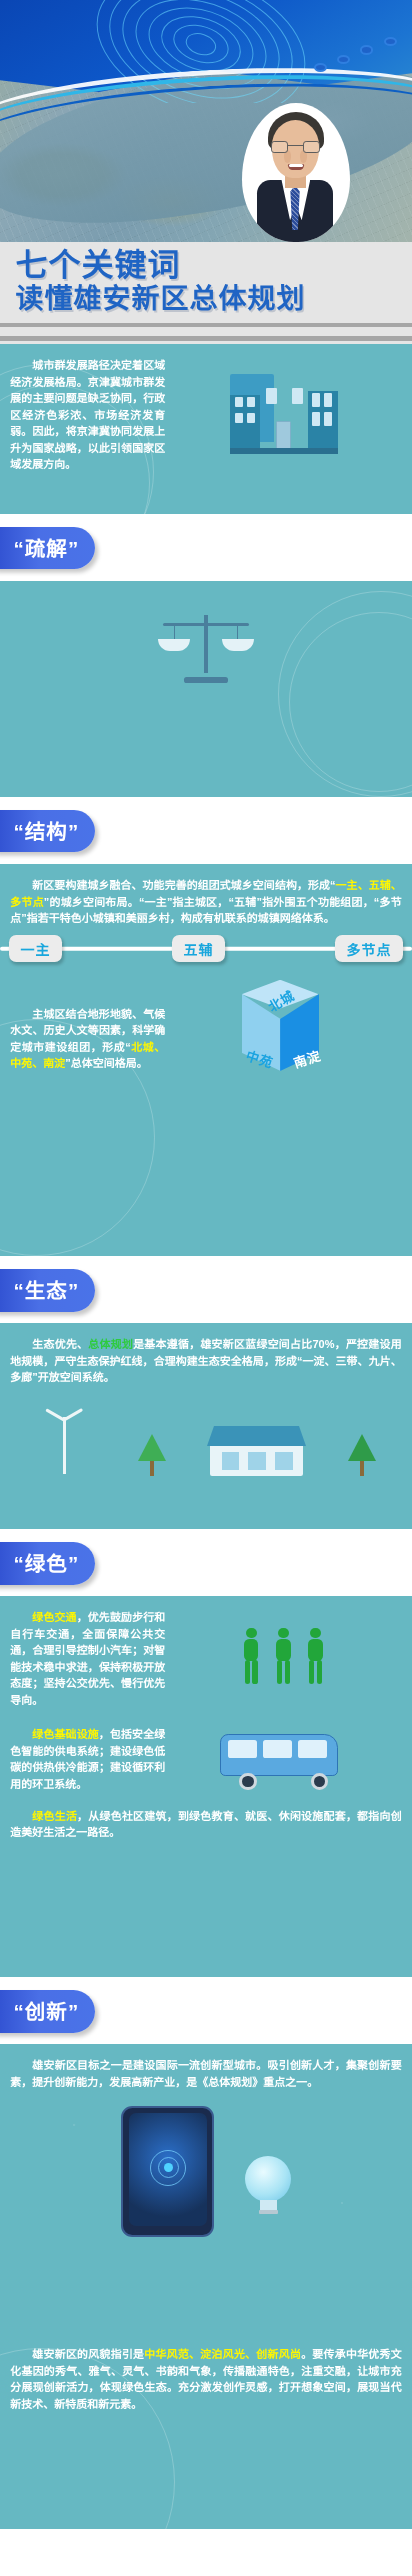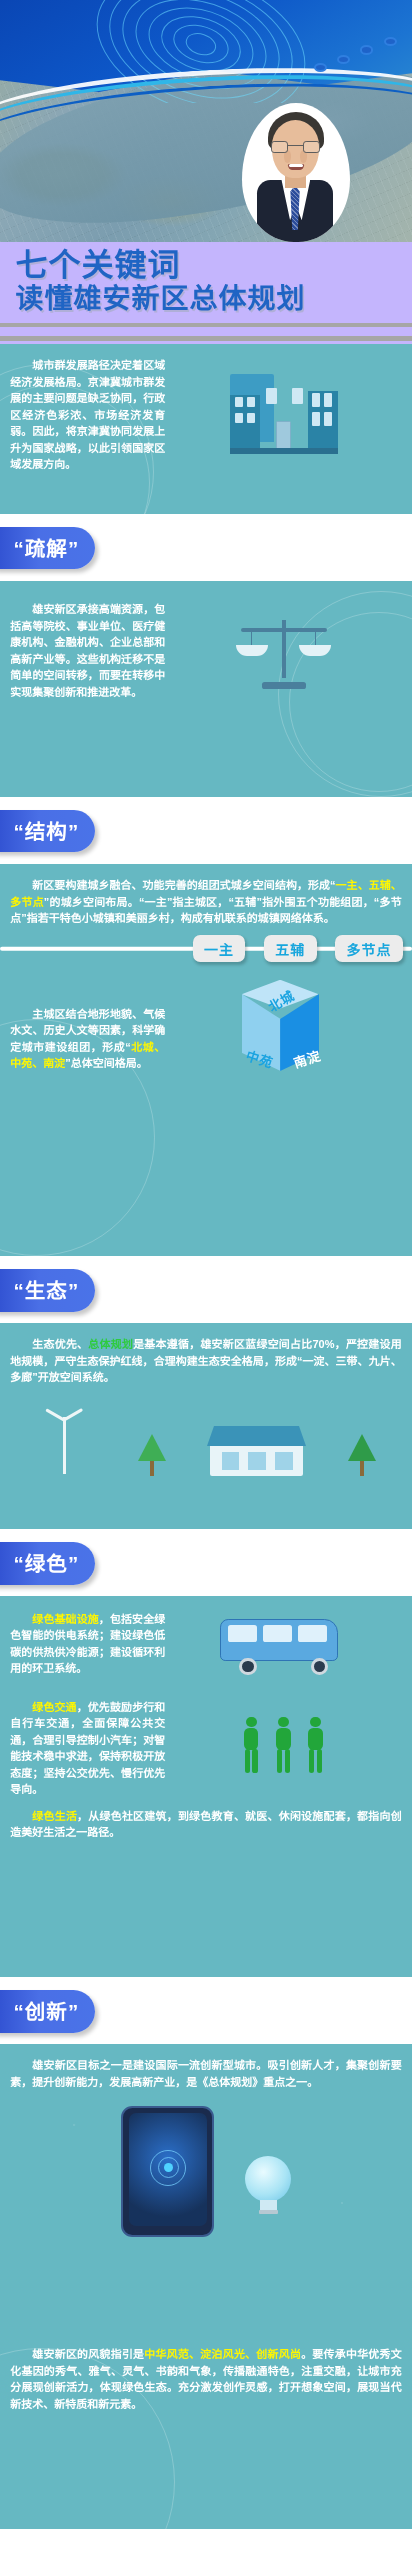--- a/index.html
+++ b/index.html
@@ -88,21 +88,21 @@
   .neck{ position:absolute; left:29px; top:60px; width:20.6px; height:15.5px; background:#dcae89 }
   .suit{ position:absolute; left:1px; top:68px; width:76px; height:82px;
      background:#1d2434; border-radius:13.4px 13.4px 0 0; }
   .shirt{ position:absolute; left:25px; top:67px; width:29px; height:41px; background:#fff;
      clip-path: polygon(0 0, 100% 0, 70% 100%, 50% 62%, 30% 100%); }
   .tie{ position:absolute; left:34px; top:73px; width:9.3px; height:45px; background:#2b4c9b;
      clip-path: polygon(50% 0, 100% 14%, 80% 100%, 20% 100%, 0 14%);
      background-image: repeating-linear-gradient(45deg, rgba(255,255,255,.35) 0 1px, rgba(255,255,255,0) 1px 3.1px);}
 
   
-  .titlebox{ background:#c4b5fd; padding: 7.2px 0 3.1px 0; position:relative; }
+  .titlebox{ background:#e5e5e5; padding: 7.2px 0 3.1px 0; position:relative; }
   .t1, .t2 {
     font-family:"Liberation Sans","DejaVu Sans",sans-serif;
     color:#1f64c4; font-weight:700; letter-spacing:1px;
     padding-left: 15.5px; line-height:1.06;
     text-shadow: 1.5px 1.5px 0 rgba(160,170,185,.55);
   }
   .t1{ font-size: 32px; }
   .t2{ font-size: 28px; margin-top:1px; }
   .divider{ height:4.1px; background:#a6a6a6; margin:9.3px 0 0 0; width:100%; }
 
@@ -201,21 +201,21 @@
   
   .cube{ position:relative; width:98px; height:118px; }
   .cube .top{ position:absolute; left:7.2px; top:0; width:77px; height:38px;
       background:#bfe4f8; clip-path: polygon(50% 0, 100% 38%, 50% 76%, 0 38%); }
   .cube .lf{ position:absolute; left:7.2px; top:14.4px; width:39px; height:77px; background:#8fd0ef;
       clip-path: polygon(0 0, 100% 25px, 100% 100%, 0 76%); }
   .cube .rt{ position:absolute; right:13.4px; top:14.4px; width:39px; height:77px; background:#1a8fe3;
       clip-path: polygon(0 25px, 100% 0, 100% 76%, 0 100%); }
   .cube span{ position:absolute; font-size:13px; font-weight:700; color:#1aa3e0; letter-spacing:1px; }
 
-  .nodes{ display:flex; align-items:center; justify-content:flex-end; position:relative; margin: 5.2px 0 2.1px 0; }
+  .nodes{ display:flex; align-items:center; justify-content:space-between; position:relative; margin: 5.2px 0 2.1px 0; }
   .nodes:before{ content:""; position:absolute; left:0; right:0; top:50%; height:4.6px;
       background:#fff; transform: translateY(-50%); border-radius:2.6px; }
   .node{ position:relative; z-index:2; background:#ececec; color:#18a6dd; font-weight:700;
       font-size:14px; padding: 3.6px 11.3px; border-radius:7.2px; margin: 0 9.3px;
       box-shadow: 1.5px 2.1px 3.1px rgba(0,0,0,.2); letter-spacing:1px; }
 </style>
 </head>
 <body>
 
 <div class="page">
@@ -303,23 +303,20 @@
 
   <div class="pillwrap">
     <span class="pill">“疏解”</span>
   </div>
   <div class="teal" style="min-height:216px">
     <div class="arcs">
       <i style="right:-72px;top:10.3px;width:206px;height:206px"></i>
       <i style="right:-57px;top:31px;width:180px;height:180px"></i>
     </div>
     <div class="row pad" style="padding-top:20.6px">
-      <div style="flex:0 0 155px">
-        <div class="body">雄安新区承接高端资源，包括高等院校、事业单位、医疗健康机构、金融机构、企业总部和高新产业等。这些机构迁移不是简单的空间转移，而要在转移中实现集聚创新和推进改革。</div>
-      </div>
       <div class="ill" style="flex:1; display:flex; justify-content:center">
         <div class="scale">
           <div class="beam"></div>
           <div class="post"></div>
           <div class="base"></div>
           <div class="str" style="left:21.6px"></div>
           <div class="str" style="right:21.6px"></div>
           <div class="pan l"></div>
           <div class="pan r"></div>
         </div>
@@ -390,36 +387,20 @@
         <div class="leaf" style="border-bottom-color:#2f9b49"></div>
         <div style="width:4.1px;height:15.5px;background:#8a6a3a;margin:0 auto"></div>
       </div>
     </div>
   </div>
 
   <div class="pillwrap">
     <span class="pill">“绿色”</span>
   </div>
   <div class="teal" style="min-height:381px">
-    <div class="row pad" style="padding-top:9.3px; padding-bottom:3.1px">
-      <div style="flex:0 0 155px">
-        <div class="body"><span style="color:#fff600">绿色基础设施</span>，包括安全绿色智能的供电系统；建设绿色低碳的供热供冷能源；建设循环利用的环卫系统。</div>
-      </div>
-      <div class="ill" style="flex:1; display:flex; justify-content:center">
-        <div class="bus">
-          <div class="body2"></div>
-          <div class="wind" style="left:14.4px;width:29px"></div>
-          <div class="wind" style="left:49px;width:29px"></div>
-          <div class="wind" style="left:84px;width:29px"></div>
-          <div class="wheel" style="left:25px"></div>
-          <div class="wheel" style="right:25px"></div>
-        </div>
-      </div>
-    </div>
-
     <div class="row pad" style="padding-bottom:3.1px">
       <div style="flex:0 0 155px">
         <div class="body"><span style="color:#fff600">绿色交通</span>，优先鼓励步行和自行车交通，全面保障公共交通，合理引导控制小汽车；对智能技术稳中求进，保持积极开放态度；坚持公交优先、慢行优先导向。</div>
       </div>
       <div class="ill" style="flex:1; display:flex; justify-content:center; align-items:flex-end">
         <div class="person">
             <span class="h"></span>
             <span class="t"></span>
             <span class="lg" style="left:8.2px"></span>
             <span class="lg" style="left:15.5px"></span>
@@ -432,20 +413,36 @@
           </div>
         <div class="person" style="margin-left:3.1px">
             <span class="h"></span>
             <span class="t"></span>
             <span class="lg" style="left:8.2px"></span>
             <span class="lg" style="left:15.5px"></span>
           </div>
       </div>
     </div>
 
+    <div class="row pad" style="padding-top:9.3px; padding-bottom:3.1px">
+      <div style="flex:0 0 155px">
+        <div class="body"><span style="color:#fff600">绿色基础设施</span>，包括安全绿色智能的供电系统；建设绿色低碳的供热供冷能源；建设循环利用的环卫系统。</div>
+      </div>
+      <div class="ill" style="flex:1; display:flex; justify-content:center">
+        <div class="bus">
+          <div class="body2"></div>
+          <div class="wind" style="left:14.4px;width:29px"></div>
+          <div class="wind" style="left:49px;width:29px"></div>
+          <div class="wind" style="left:84px;width:29px"></div>
+          <div class="wheel" style="left:25px"></div>
+          <div class="wheel" style="right:25px"></div>
+        </div>
+      </div>
+    </div>
+
     <div class="pad" style="padding-top:7.2px">
       <div class="body"><span style="color:#fff600">绿色生活</span>，从绿色社区建筑，到绿色教育、就医、休闲设施配套，都指向创造美好生活之一路径。</div>
     </div>
   </div>
 
   <div class="pillwrap">
     <span class="pill">“创新”</span>
   </div>
   <div class="teal" style="min-height:289px">
     <div class="tech-bg"></div>

